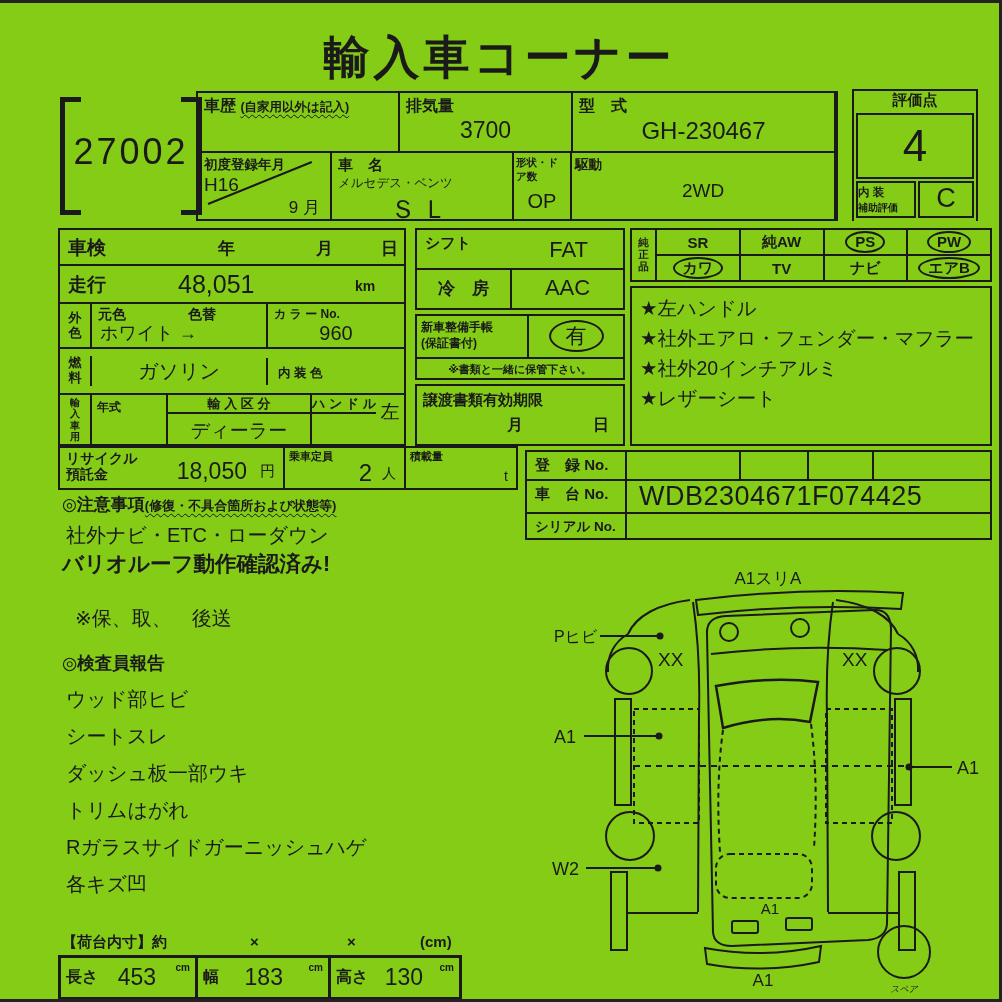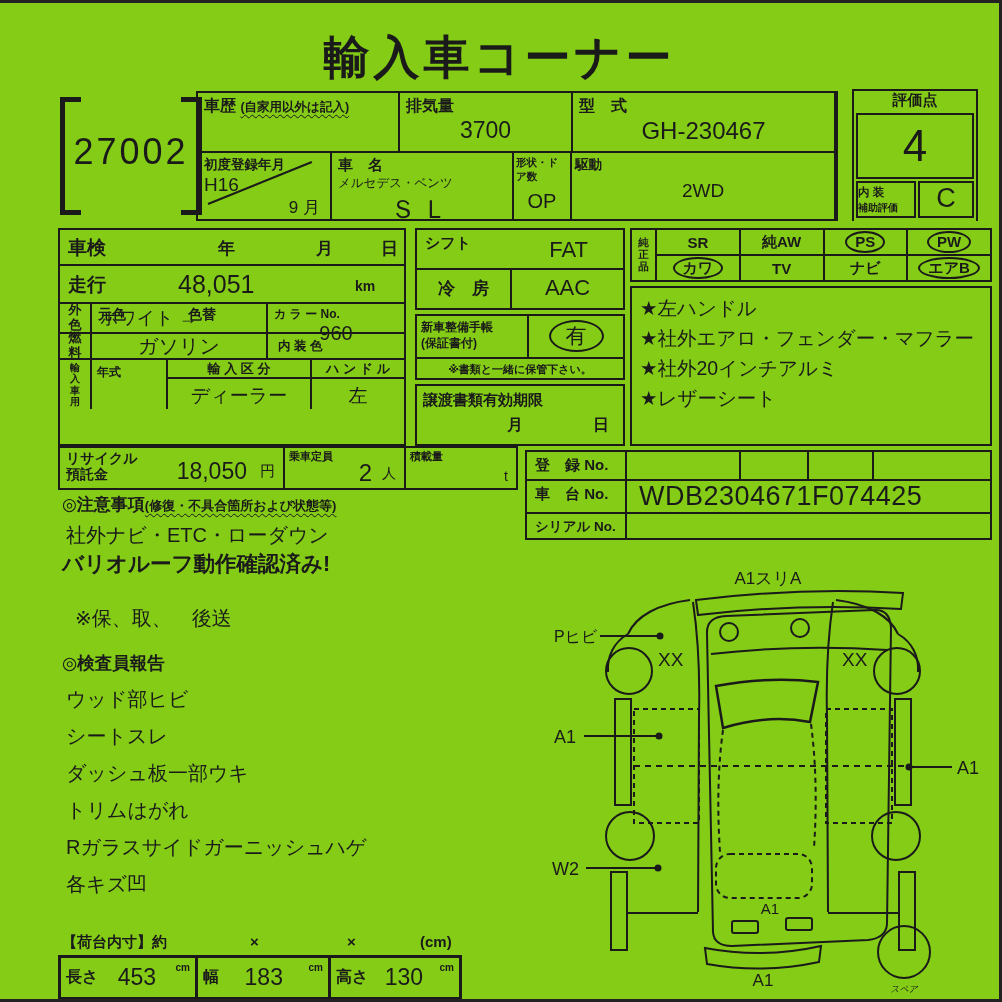--- a/index.html
+++ b/index.html
@@ -176,55 +176,55 @@
       <span class="bold" style="font-size:19px; margin:5px 0 0 8px;">車検</span>
       <span class="abs bold" style="left:158px; top:7px; font-size:17px;">年</span>
       <span class="abs bold" style="left:256px; top:7px; font-size:17px;">月</span>
       <span class="abs bold" style="right:6px; top:7px; font-size:17px;">日</span>
     </div>
     <div class="lrow hline" style="height:38px;">
       <span class="bold" style="font-size:19px; margin:6px 0 0 8px;">走行</span>
       <span class="abs" style="left:118px; top:4px; font-size:25px;">48,051</span>
       <span class="abs" style="left:295px; top:12px; font-size:14px; font-weight:bold;">km</span>
     </div>
-    <div class="lrow hline" style="height:30px;">
+    <div class="lrow hline" style="height:45px;">
       <div class="hdrcell" style="width:32px; font-size:13px;">
         <div class="stack">外色</div>
       </div>
       <div style="width:176px; position:relative; border-right:2px solid #1a1a1a;">
         <span class="abs bold" style="left:6px; top:2px; font-size:14px;">元色</span>
         <span class="abs bold" style="left:96px; top:2px; font-size:14px;">色替</span>
         <span class="abs" style="left:8px; bottom:2px; font-size:18px;">ホワイト →</span>
       </div>
       <div style="flex:1; position:relative;">
         <span class="abs bold" style="left:6px; top:2px; font-size:12px;">カ ラ ー No.</span>
         <div class="ctr" style="font-size:20px; margin-top:18px;">960</div>
       </div>
     </div>
-    <div class="lrow hline" style="height:26px;">
+    <div class="lrow hline" style="height:46px;align-items:center;">
       <div class="hdrcell" style="width:32px; font-size:13px;">
         <div class="stack">燃料</div>
       </div>
       <div style="width:176px; border-right:2px solid #1a1a1a; display:flex; align-items:center; justify-content:center; font-size:20px;">ガソリン</div>
       <div style="flex:1; padding:2px 0 0 10px;">
         <span class="bold" style="font-size:12.5px;">内 装 色</span>
       </div>
     </div>
     <div class="lrow" style="flex:1;">
       <div class="hdrcell" style="width:32px; font-size:10px;">
         <div class="stack">輸入車用</div>
       </div>
       <div style="width:76px; border-right:2px solid #1a1a1a; padding:2px 0 0 5px;">
         <span class="bold" style="font-size:12px;">年式</span>
       </div>
       <div style="width:144px; border-right:2px solid #1a1a1a; display:flex; flex-direction:column;">
         <div class="ctr bold hline" style="font-size:13px; height:19px;">輸 入 区 分</div>
         <div class="ctr" style="font-size:19px; flex:1; padding-top:4px;">ディーラー</div>
       </div>
-      <div style="flex:1; display:flex; flex-direction:column;">
+      <div style="flex:1; display:flex; flex-direction:row;">
         <div class="ctr bold hline" style="font-size:13px; height:19px;">ハ ン ド ル</div>
         <div class="ctr" style="font-size:19px; flex:1; padding-top:4px;">左</div>
       </div>
     </div>
   </div>
 
   <div class="abs recycle">
     <div style="width:225px; position:relative; border-right:2px solid #1a1a1a;">
       <div class="bold" style="font-size:14px; margin:2px 0 0 6px; line-height:1.15;">
         <div>リサイクル</div>

